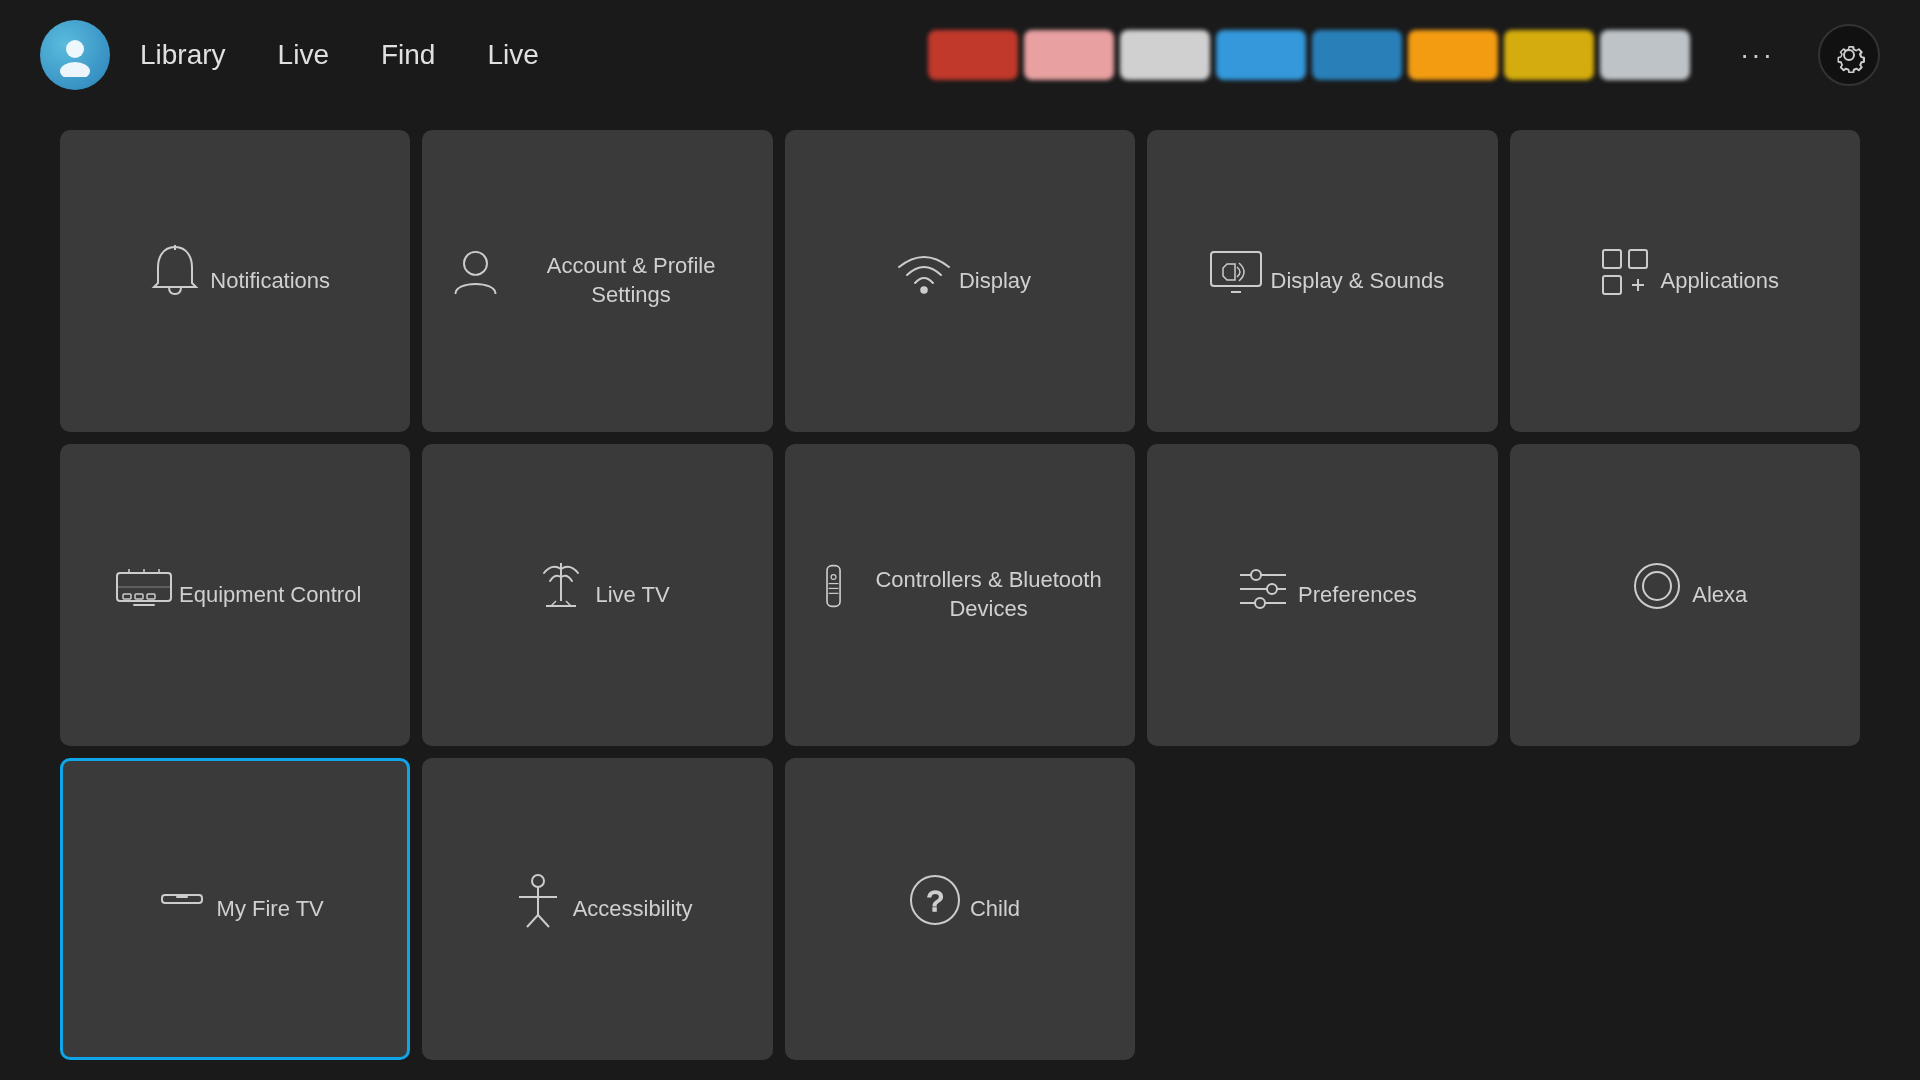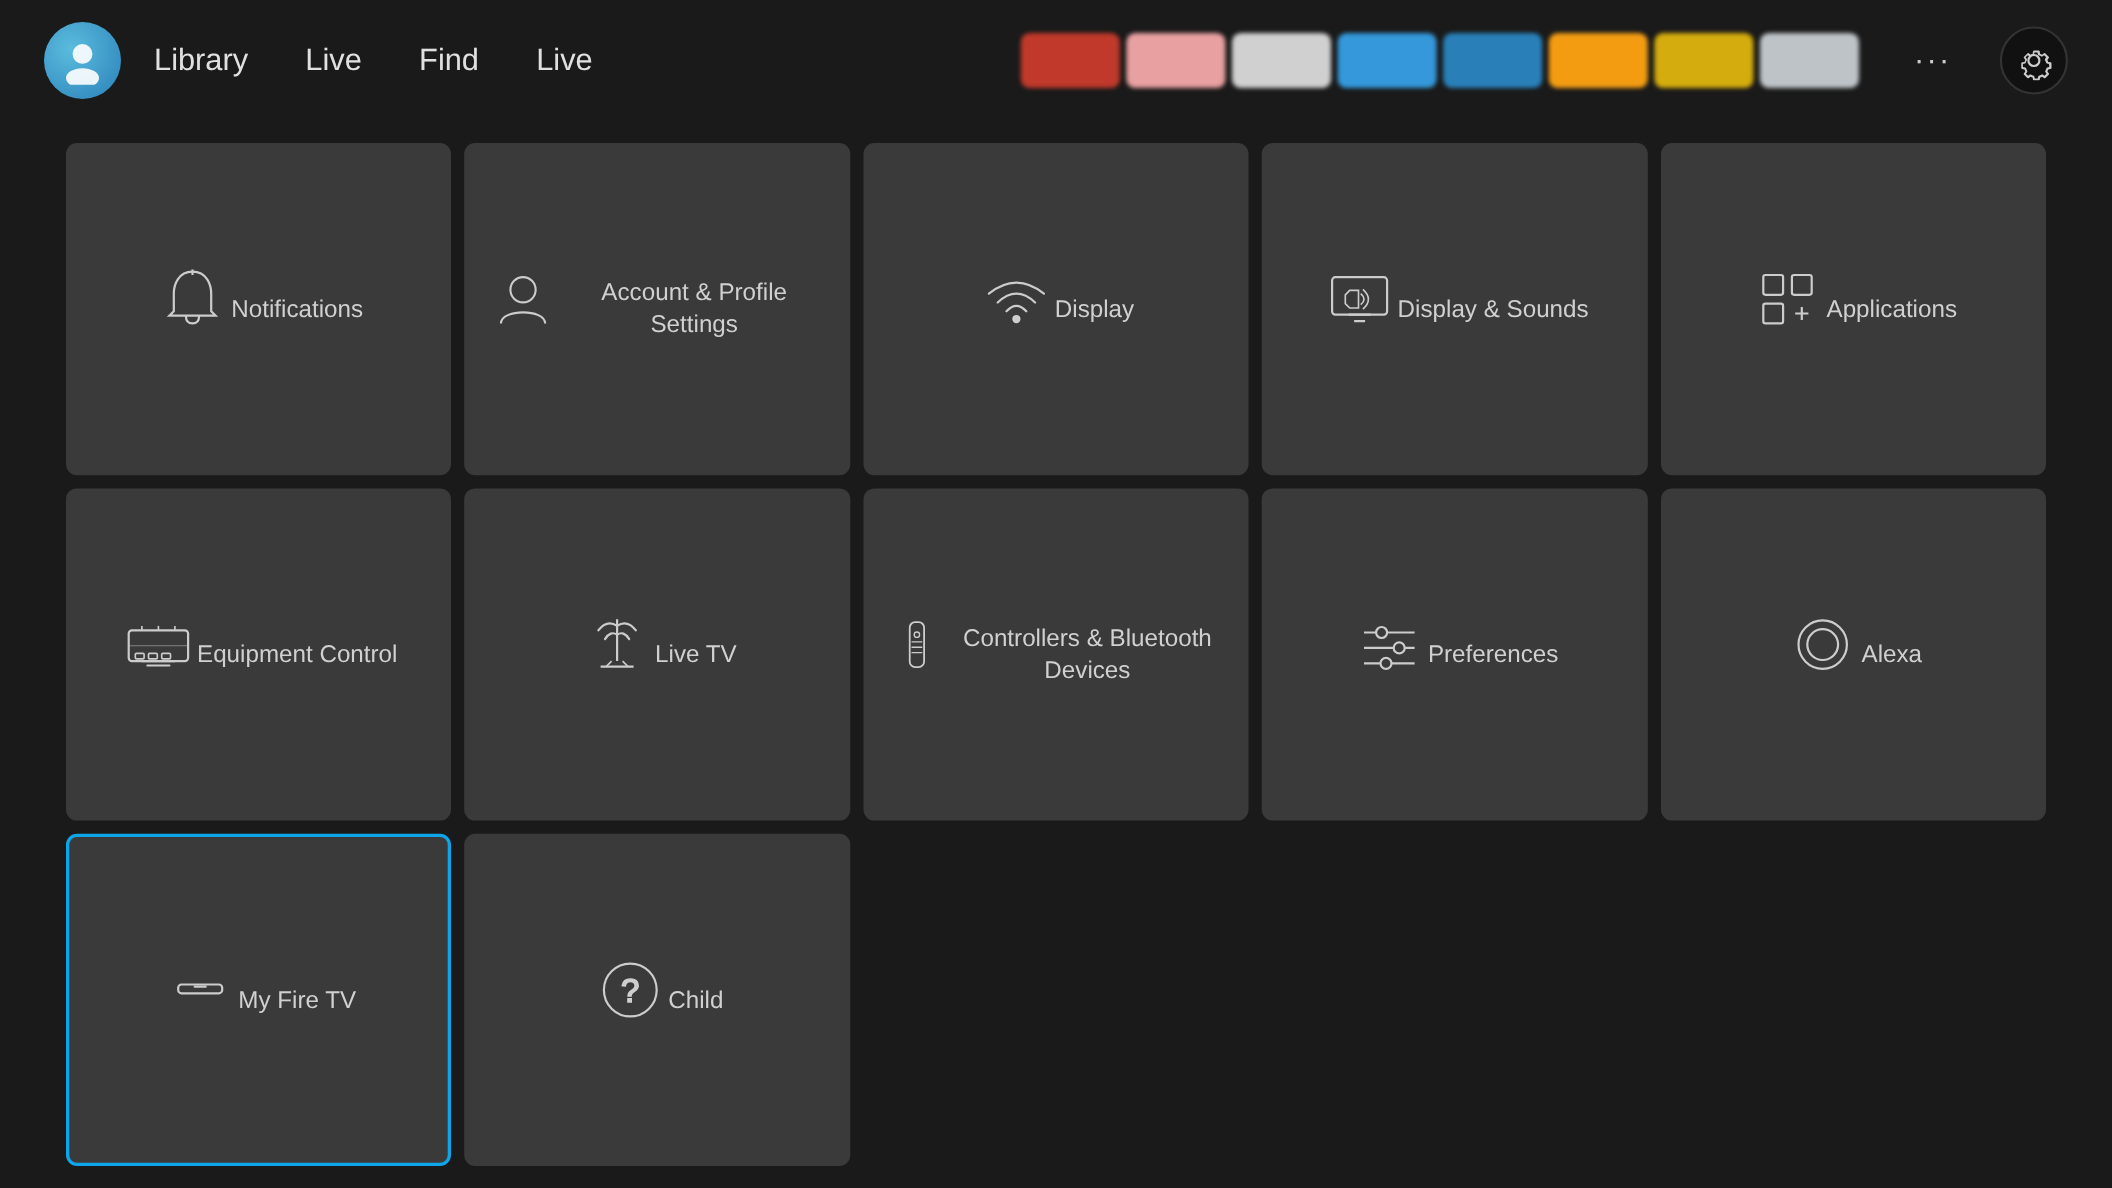--- a/index.html
+++ b/index.html
@@ -267,20 +267,31 @@
 
   <div class="grid-item selected">
     <svg viewBox="0 0 70 70" xmlns="http://www.w3.org/2000/svg">
 
       <rect x="15" y="30" width="40" height="8" rx="3" stroke="#ccc" stroke-width="2" fill="none"></rect>
       <line x1="30" y1="32" x2="40" y2="32" stroke="#ccc" stroke-width="2" stroke-linecap="round"></line>
     </svg>
     <span class="grid-item-label">My Fire TV</span>
   </div>
 
+  <div class="grid-item">
+    <svg viewBox="0 0 70 70" xmlns="http://www.w3.org/2000/svg">
+
+      <circle cx="35" cy="16" r="6" stroke="#ccc" stroke-width="2" fill="none"></circle>
+      <line x1="35" y1="22" x2="35" y2="50" stroke="#ccc" stroke-width="2"></line>
+      <line x1="16" y1="32" x2="54" y2="32" stroke="#ccc" stroke-width="2"></line>
+      <line x1="35" y1="50" x2="24" y2="62" stroke="#ccc" stroke-width="2"></line>
+      <line x1="35" y1="50" x2="46" y2="62" stroke="#ccc" stroke-width="2"></line>
+    </svg>
+    <span class="grid-item-label">Accessibility</span>
+  </div>
 
   <div class="grid-item">
     <svg viewBox="0 0 70 70" xmlns="http://www.w3.org/2000/svg">
       <circle cx="35" cy="35" r="24" stroke="#ccc" stroke-width="2" fill="none"></circle>
       <text x="35" y="46" font-size="30" fill="#ccc" text-anchor="middle" font-family="Arial">?</text>
     </svg>
     <span class="grid-item-label">Child</span>
   </div>
 
 

